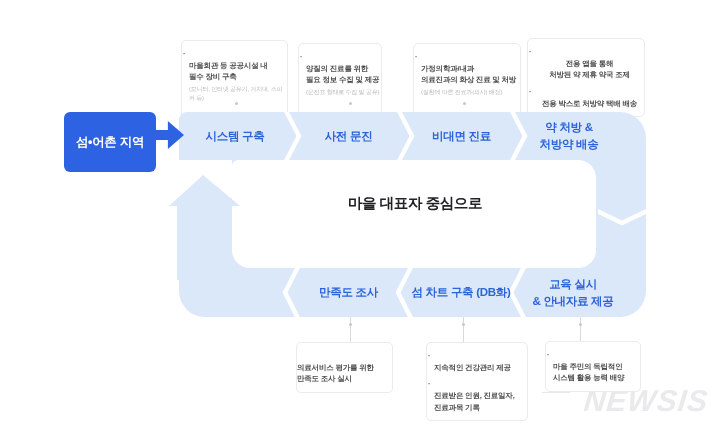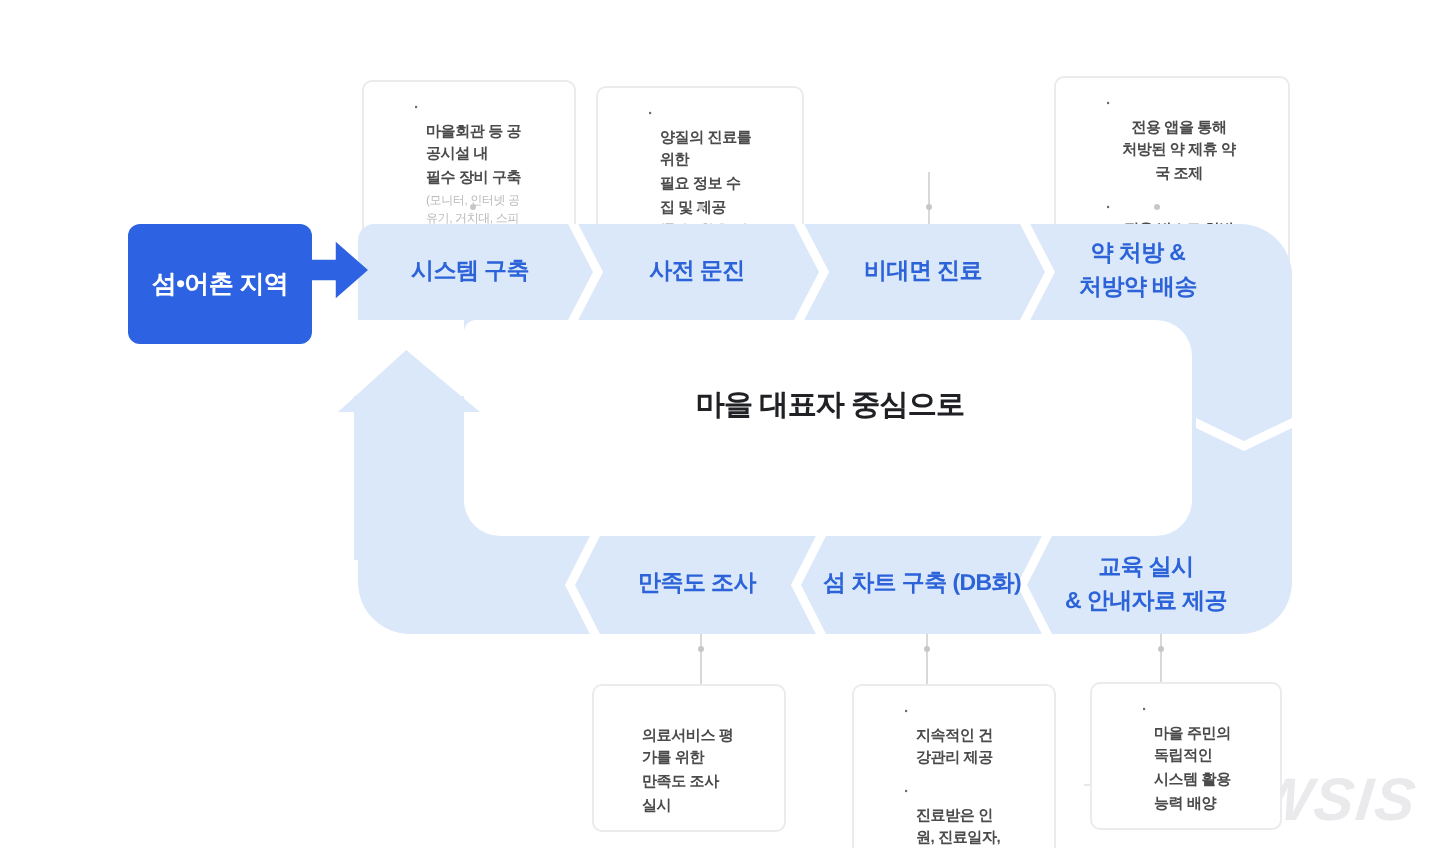--- a/index.html
+++ b/index.html
@@ -11,21 +11,21 @@
     --note-sub:#b9b9b9;
     --note-border:#ebebeb;
     --line:#d9d9d9;
     --wm:#eaeaed;
   }
   html,body{margin:0;padding:0;background:#fff;font-family:"Liberation Sans","DejaVu Sans",sans-serif;}
   #canvas{position:relative;width:720px;height:424px;background:#fff;overflow:hidden;}
 
   
   .note{position:absolute;background:#fff;border:1px solid var(--note-border);border-radius:5px;
-        padding:7px 24px;box-sizing:border-box;display:flex;flex-direction:column;gap:5px;z-index:2;}
+        padding:7px 0;box-sizing:border-box;display:flex;flex-direction:column;gap:5px;z-index:2;}
   .note-item{font-size:7.5px;line-height:1.55;color:var(--note-ink);font-weight:600;
              white-space:pre-line;position:relative;padding-left:7px;letter-spacing:-0.2px;}
   .note-item::before{content:"\00B7";position:absolute;left:1px;top:0;font-weight:900;color:#6b6b6b;}
   .note-item.no-bullet{padding-left:0;}
   .note-item.no-bullet::before{content:none;}
   .note-sub{display:block;font-size:6px;color:var(--note-sub);font-weight:400;margin-top:2px;letter-spacing:-0.2px;}
 
   
   .connector{position:absolute;width:1px;background:var(--line);z-index:1;}
   .dot{position:absolute;width:3px;height:3px;border-radius:50%;background:#c7c7c7;z-index:2;}
@@ -70,25 +70,32 @@
   <div class="wm-line" style="left:542px;top:392px;width:28px;height:1px;"></div>
   <div class="watermark">NEWSIS</div>
 
   <div class="note" style="left:181px;top:40px;width:107px;min-height:45px;">
     <div class="note-item">
       <span>마을회관 등 공공시설 내
 필수 장비 구축</span>
       <span class="note-sub">(모니터, 인터넷 공유기, 거치대, 스피커 등)</span>
     </div>
   </div>
-  <div class="note" style="left:298px;top:43px;width:104px;min-height:42px;justify-content:center;">
+  <div class="note" style="left:298px;top:43px;width:84px;min-height:42px;justify-content:center;">
     <div class="note-item">
       <span>양질의 진료를 위한
 필요 정보 수집 및 제공</span>
       <span class="note-sub">(문진표 형태로 수집 및 공유)</span>
+    </div>
+  </div>
+  <div class="note" style="left:413px;top:43px;width:108px;min-height:42px;">
+    <div class="note-item">
+      <span>가정의학과/내과
+의료진과의 화상 진료 및 처방</span>
+      <span class="note-sub">(질환에 따른 진료과(의사) 배정)</span>
     </div>
   </div>
   <div class="note" style="left:527px;top:38px;width:118px;min-height:50px;text-align:center;">
     <div class="note-item">
       <span>전용 앱을 통해
 처방된 약 제휴 약국 조제</span>
     </div>
     <div class="note-item">
       <span>전용 박스로 처방약 택배 배송</span>
     </div>

